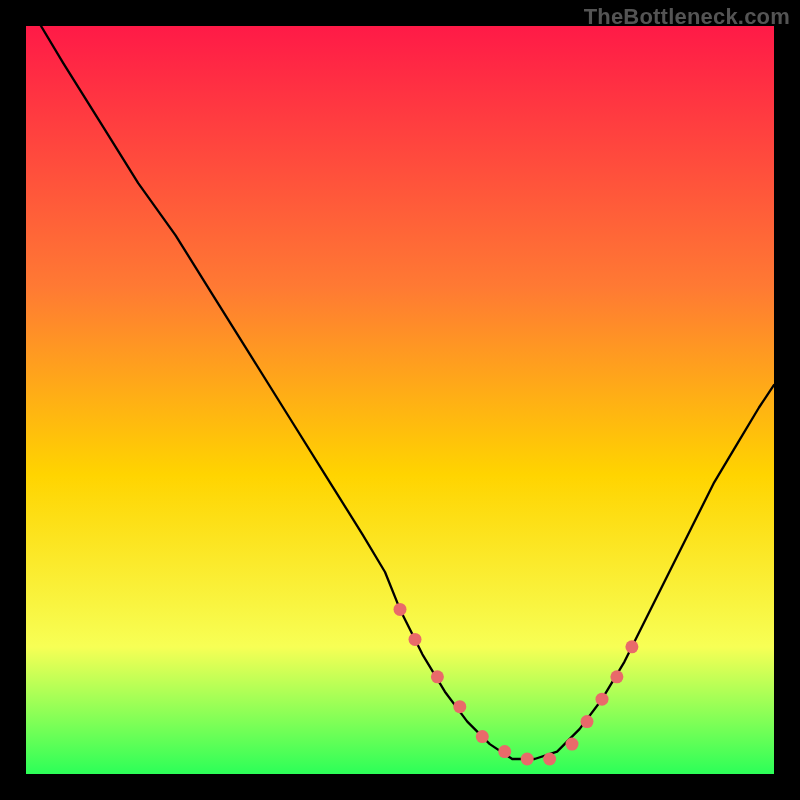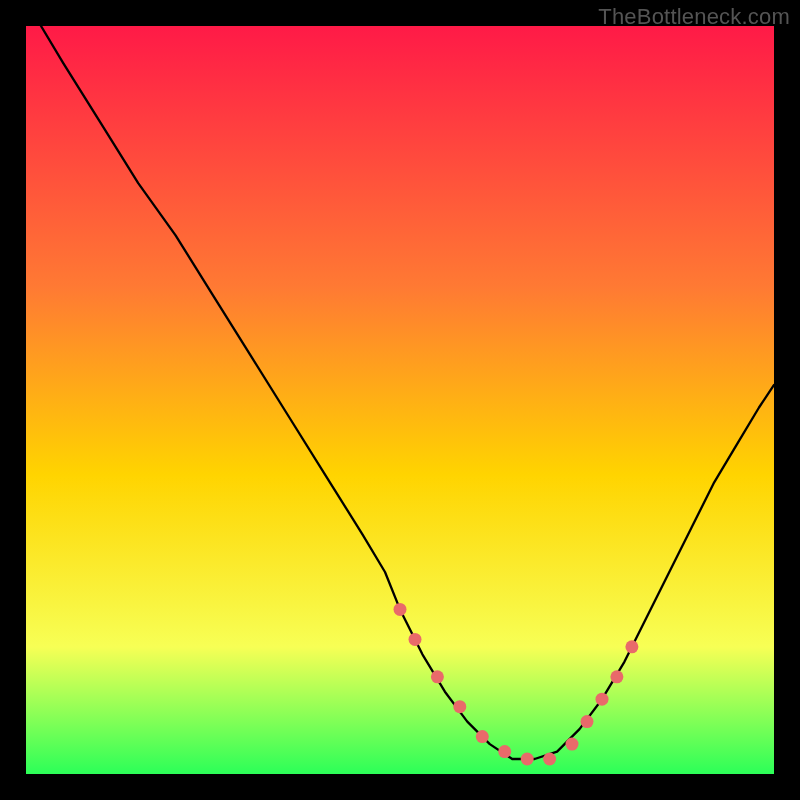--- a/index.html
+++ b/index.html
@@ -16,21 +16,21 @@
     width: 800px;
     height: 800px;
     background: #000;
   }
   .watermark {
     position: absolute;
     top: 4px;
     right: 10px;
     color: #545454;
     font-size: 22px;
-    font-weight: 400;
+    font-weight: 700;
     letter-spacing: 0.2px;
     z-index: 10;
   }
   .plot {
     position: absolute;
     left: 26px;
     top: 26px;
     width: 748px;
     height: 748px;
   }

